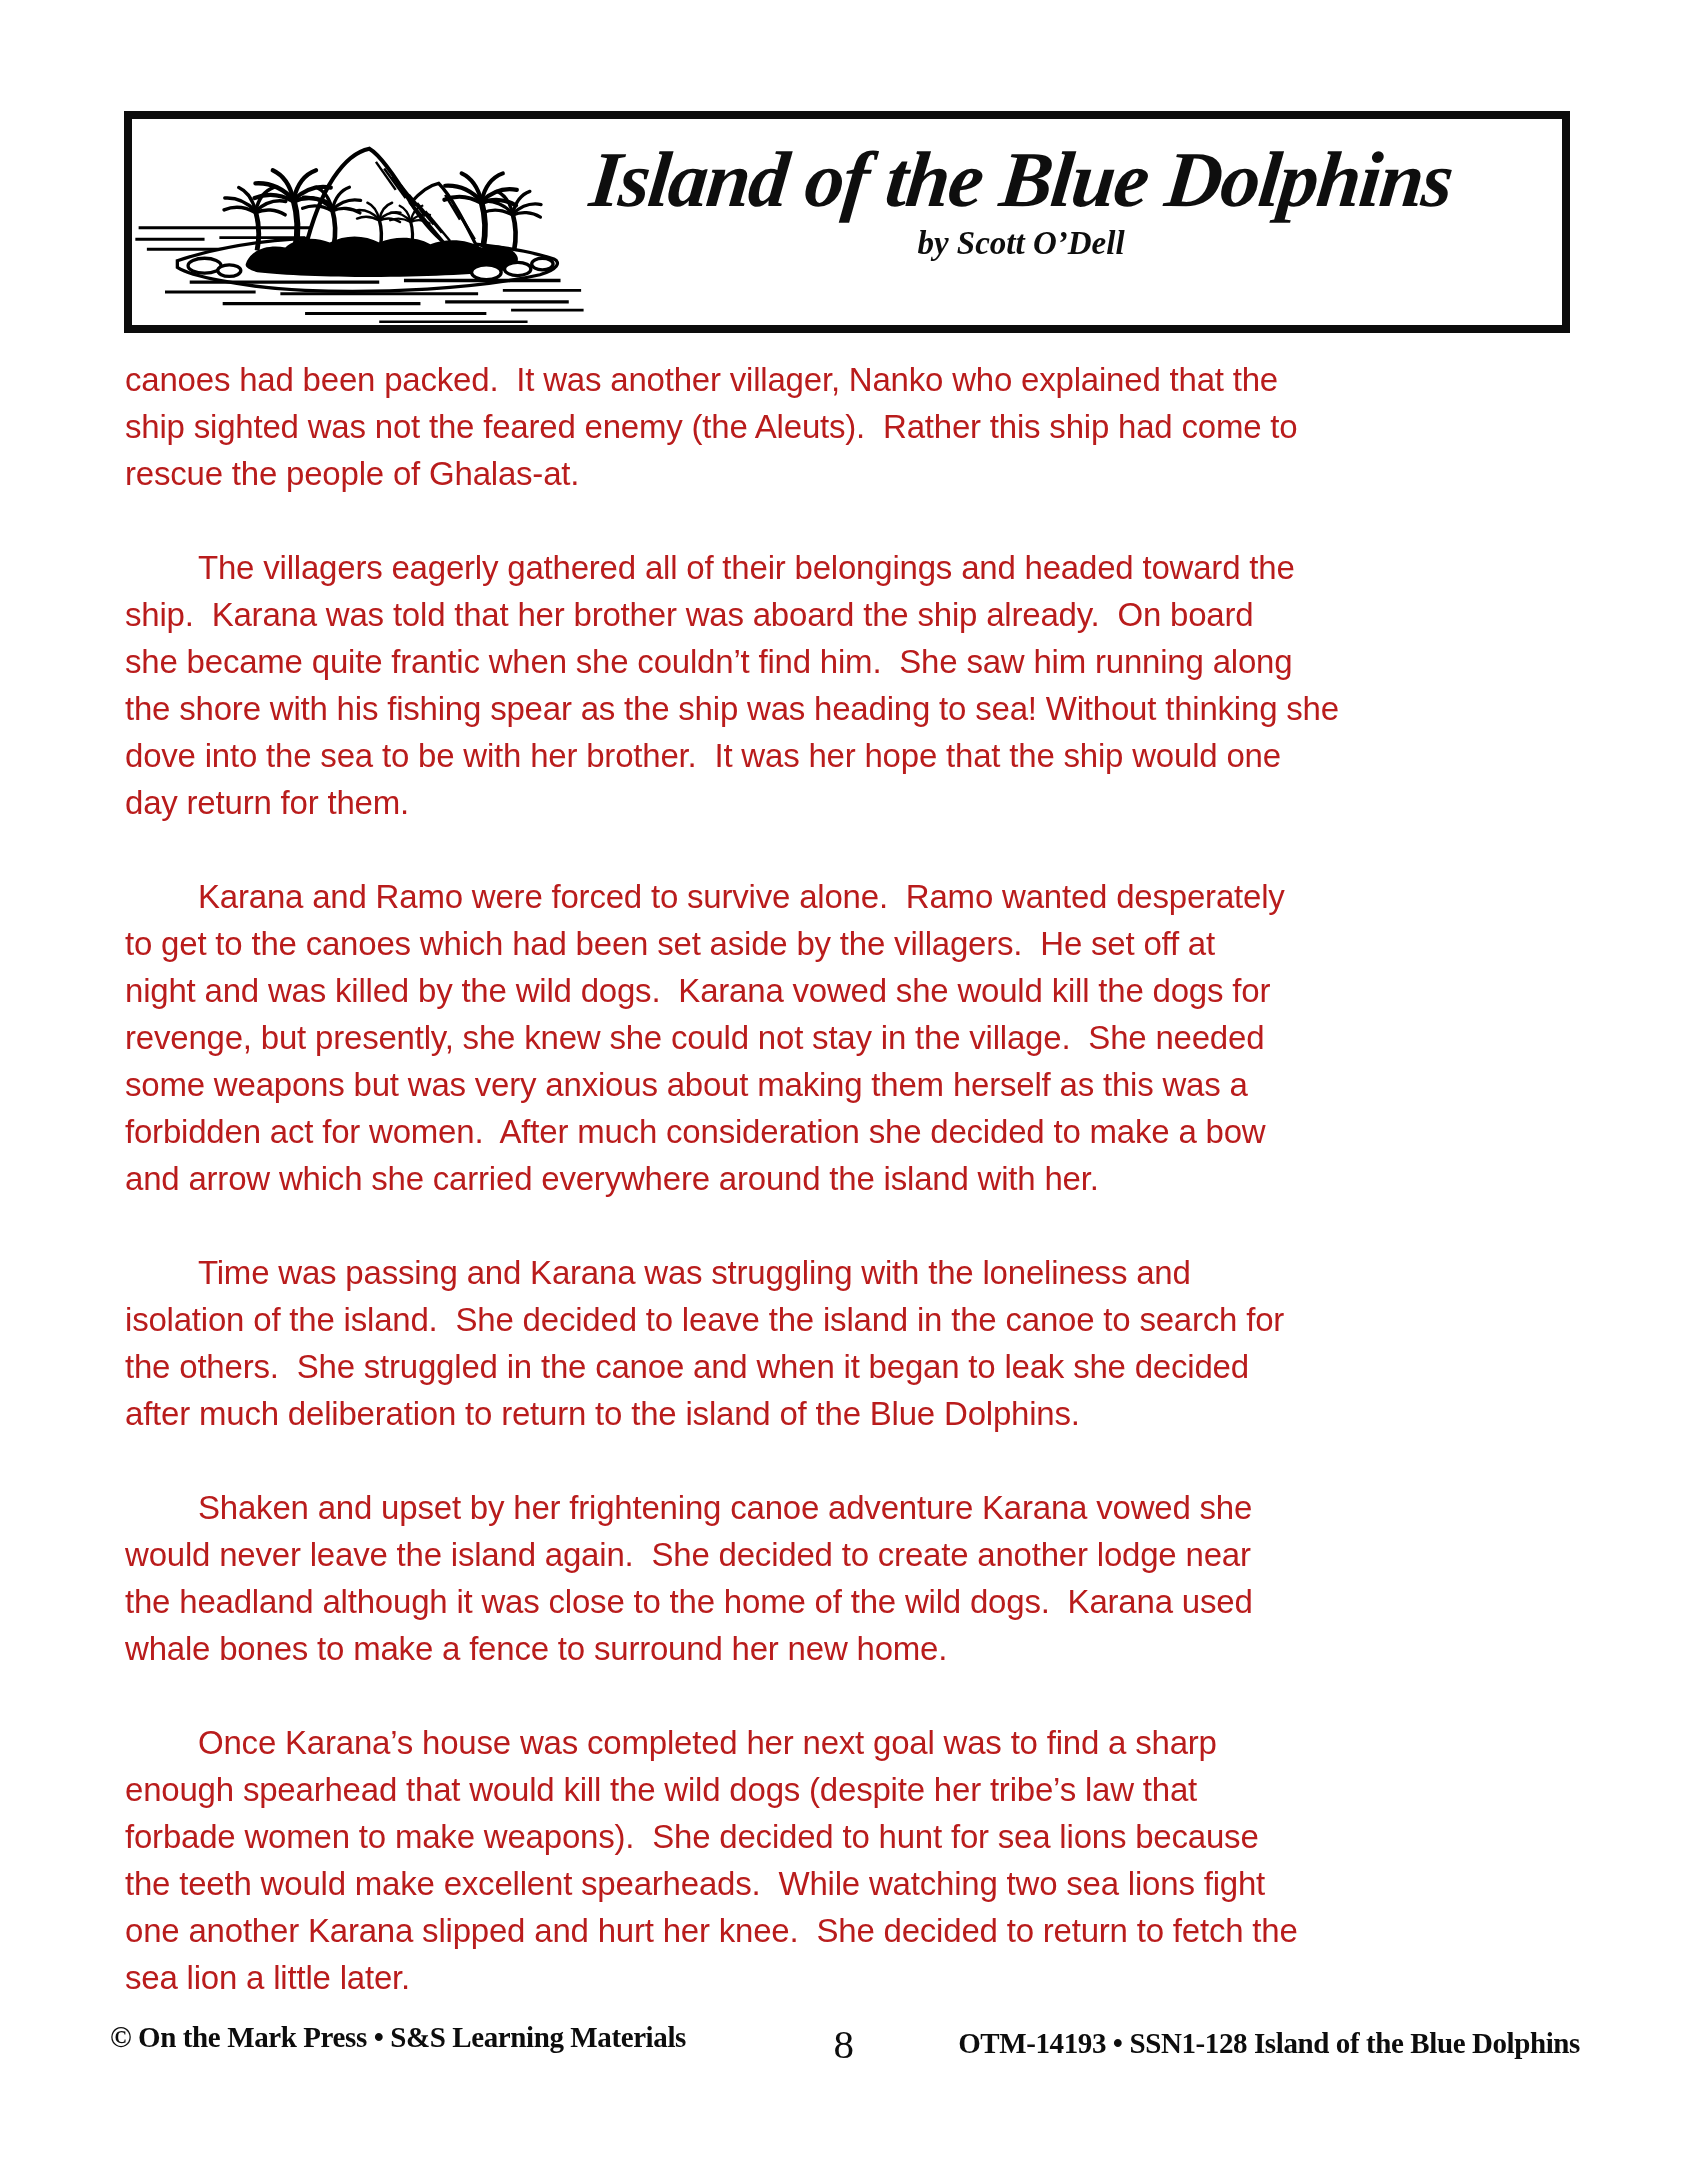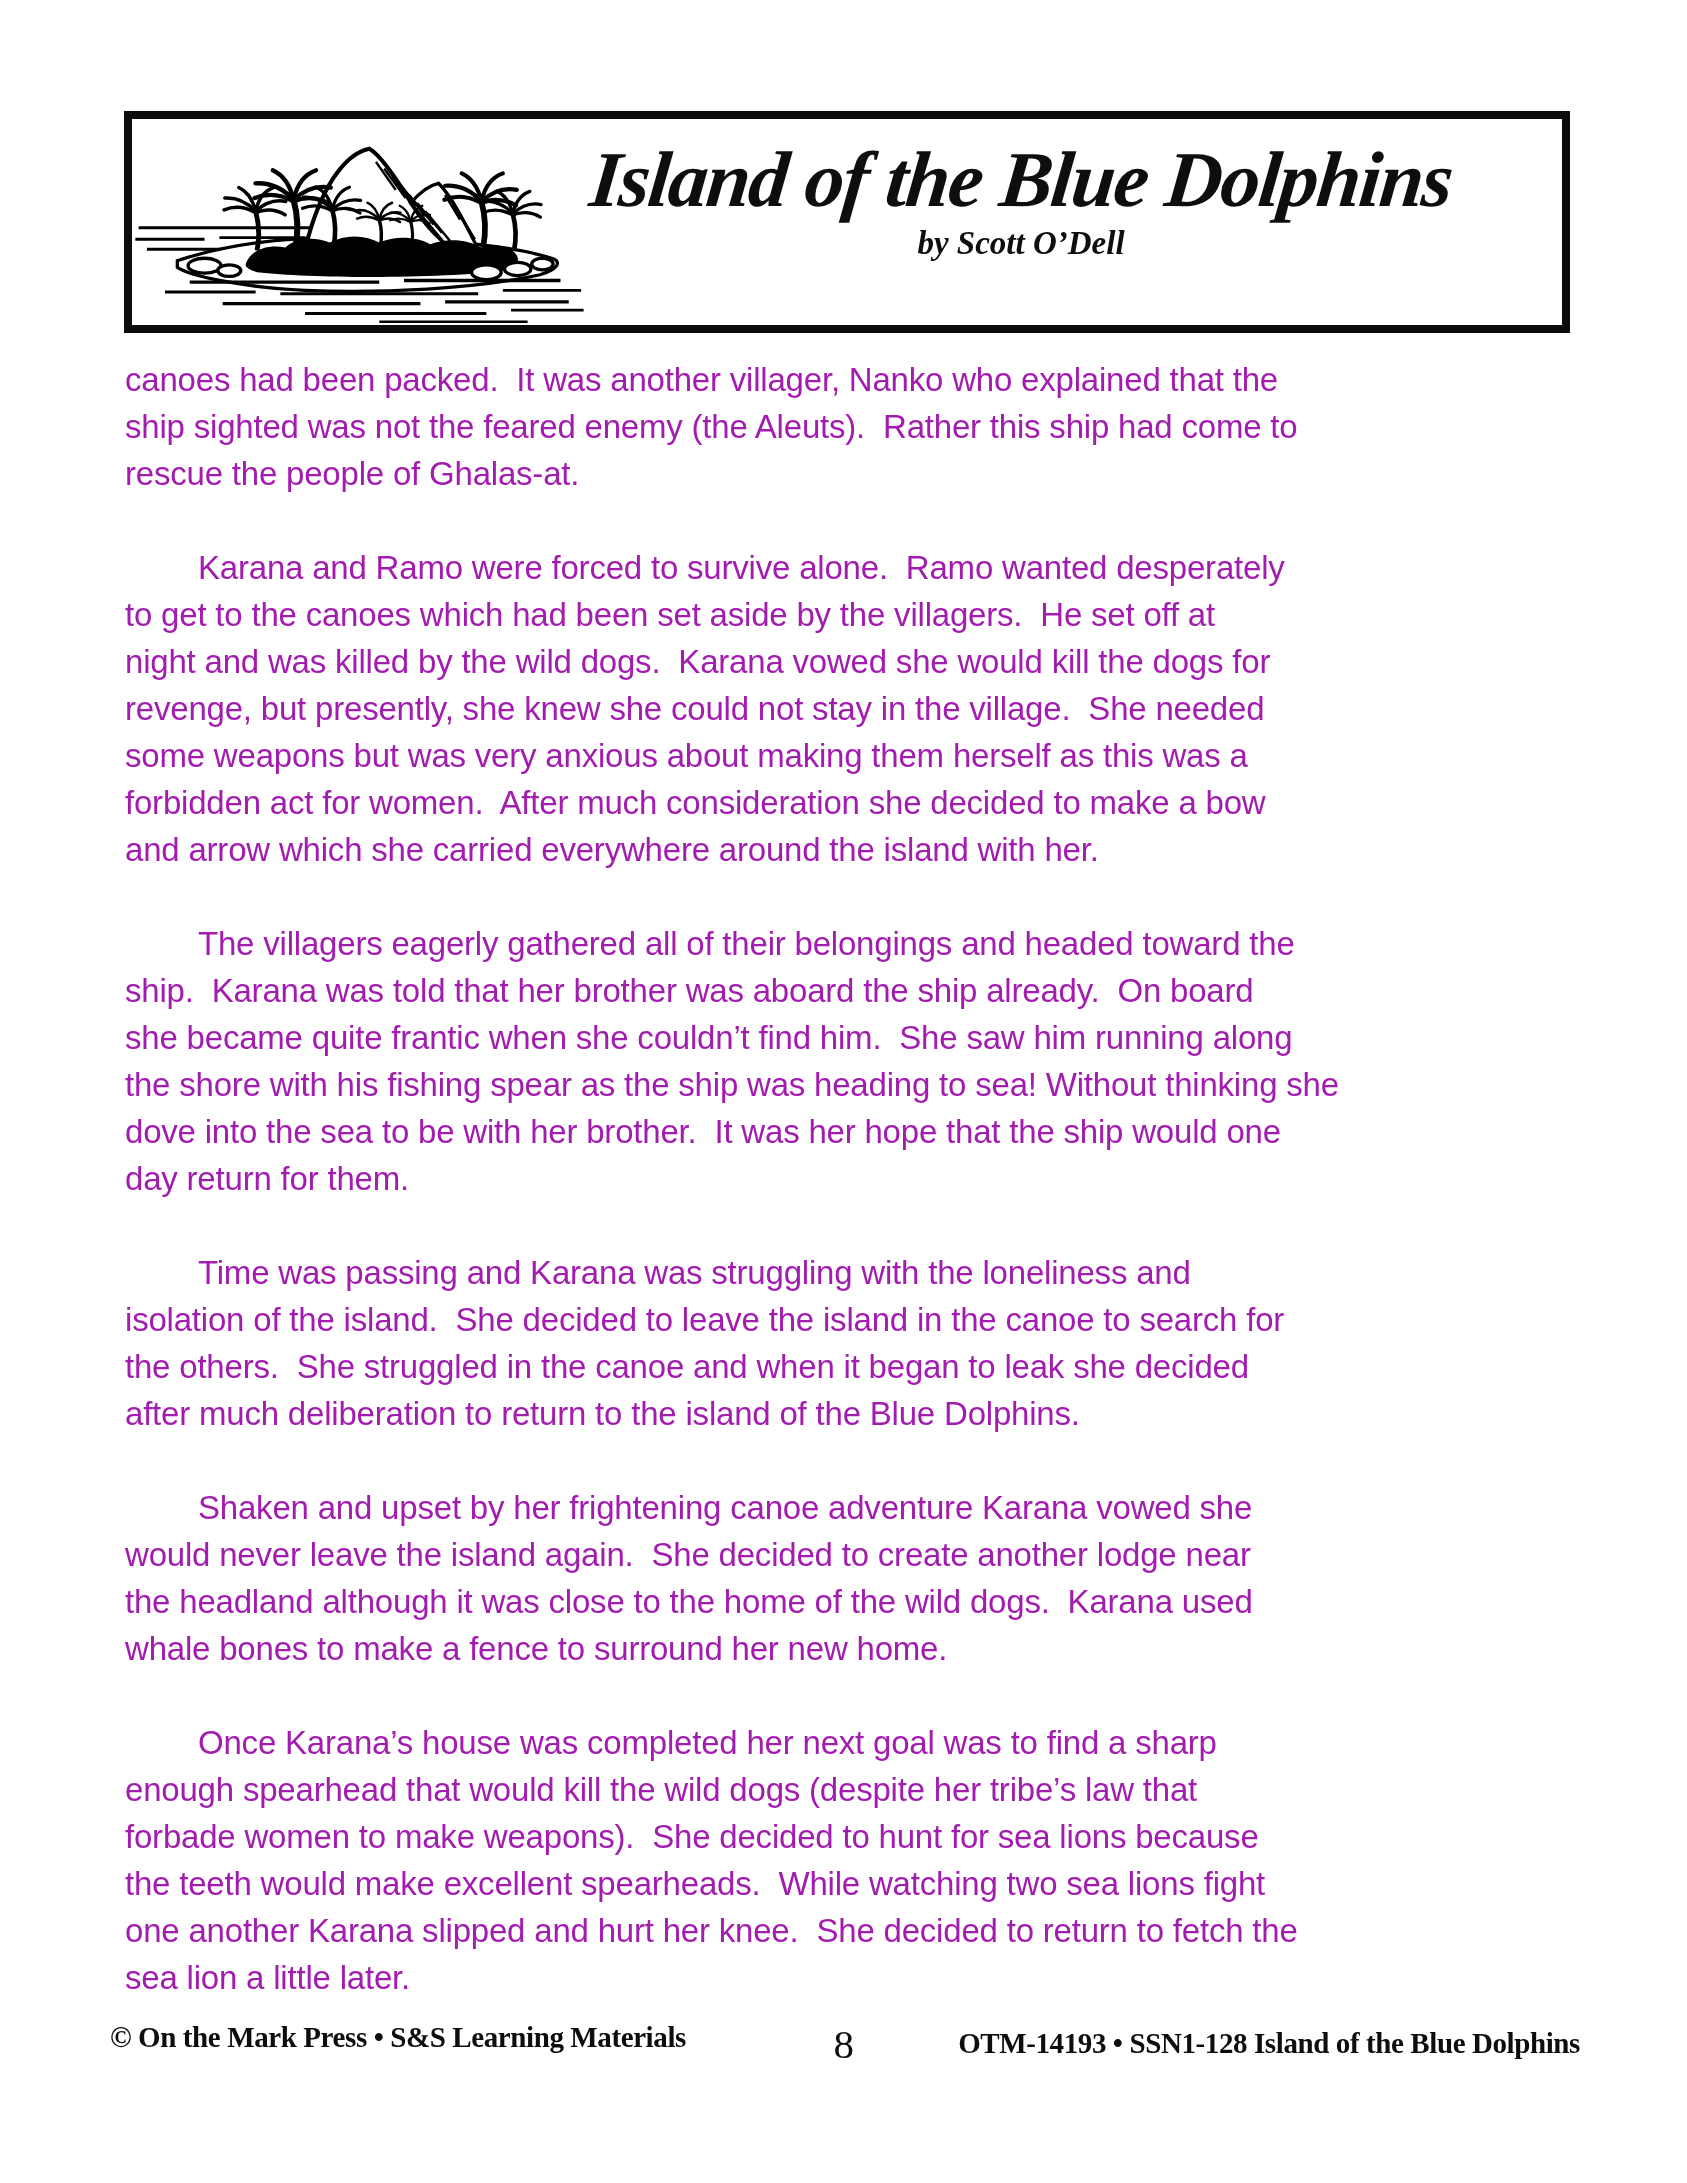--- a/index.html
+++ b/index.html
@@ -44,21 +44,21 @@
   }
   
   .content{
     position:absolute;left:125px;top:356px;width:1466px;
   }
   .content p{
     margin:0 0 47px 0;
     font-size:33px;line-height:47px;
     letter-spacing:-0.2px;
     white-space:pre-wrap;
-    color:#a21caf;
+    color:#b91c1c;
   }
   .content p.indent{text-indent:73px;}
   
   .footer{
     position:absolute;left:110px;right:107px;top:2020px;height:49px;
     font-family:"Liberation Serif","DejaVu Serif",serif;
     font-weight:bold;font-size:29px;letter-spacing:-0.4px;
     color:#0d0d0d;
   }
   .f-left{position:absolute;left:0;top:1px;}
@@ -153,33 +153,33 @@
     <div class="title-wrap">
       <div class="book-title">Island of the Blue Dolphins</div>
       <div class="book-author">by Scott O’Dell</div>
     </div>
   </div>
 
   <div class="content">
     <p>canoes had been packed.  It was another villager, Nanko who explained that the
 ship sighted was not the feared enemy (the Aleuts).  Rather this ship had come to
 rescue the people of Ghalas-at.</p>
+    <p class="indent">The villagers eagerly gathered all of their belongings and headed toward the
+ship.  Karana was told that her brother was aboard the ship already.  On board
+she became quite frantic when she couldn’t find him.  She saw him running along
+the shore with his fishing spear as the ship was heading to sea! Without thinking she
+dove into the sea to be with her brother.  It was her hope that the ship would one
+day return for them.</p>
     <p class="indent">Karana and Ramo were forced to survive alone.  Ramo wanted desperately
 to get to the canoes which had been set aside by the villagers.  He set off at
 night and was killed by the wild dogs.  Karana vowed she would kill the dogs for
 revenge, but presently, she knew she could not stay in the village.  She needed
 some weapons but was very anxious about making them herself as this was a
 forbidden act for women.  After much consideration she decided to make a bow
 and arrow which she carried everywhere around the island with her.</p>
-    <p class="indent">The villagers eagerly gathered all of their belongings and headed toward the
-ship.  Karana was told that her brother was aboard the ship already.  On board
-she became quite frantic when she couldn’t find him.  She saw him running along
-the shore with his fishing spear as the ship was heading to sea! Without thinking she
-dove into the sea to be with her brother.  It was her hope that the ship would one
-day return for them.</p>
     <p class="indent">Time was passing and Karana was struggling with the loneliness and
 isolation of the island.  She decided to leave the island in the canoe to search for
 the others.  She struggled in the canoe and when it began to leak she decided
 after much deliberation to return to the island of the Blue Dolphins.</p>
     <p class="indent">Shaken and upset by her frightening canoe adventure Karana vowed she
 would never leave the island again.  She decided to create another lodge near
 the headland although it was close to the home of the wild dogs.  Karana used
 whale bones to make a fence to surround her new home.</p>
     <p class="indent">Once Karana’s house was completed her next goal was to find a sharp
 enough spearhead that would kill the wild dogs (despite her tribe’s law that

